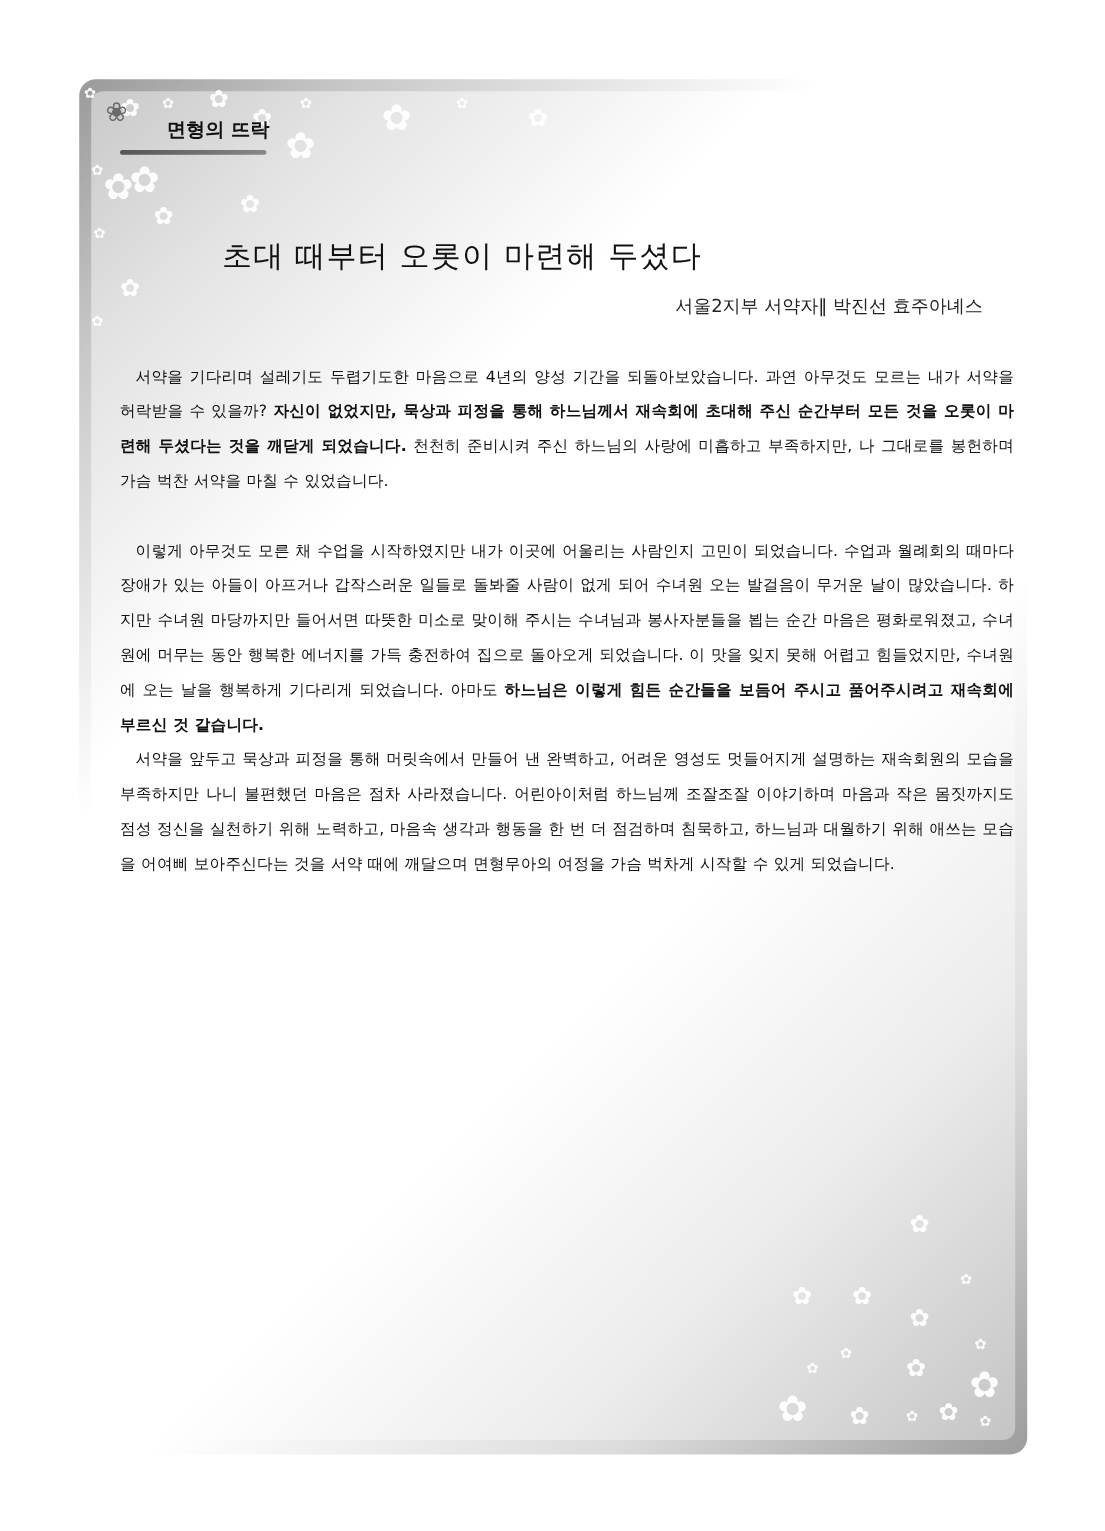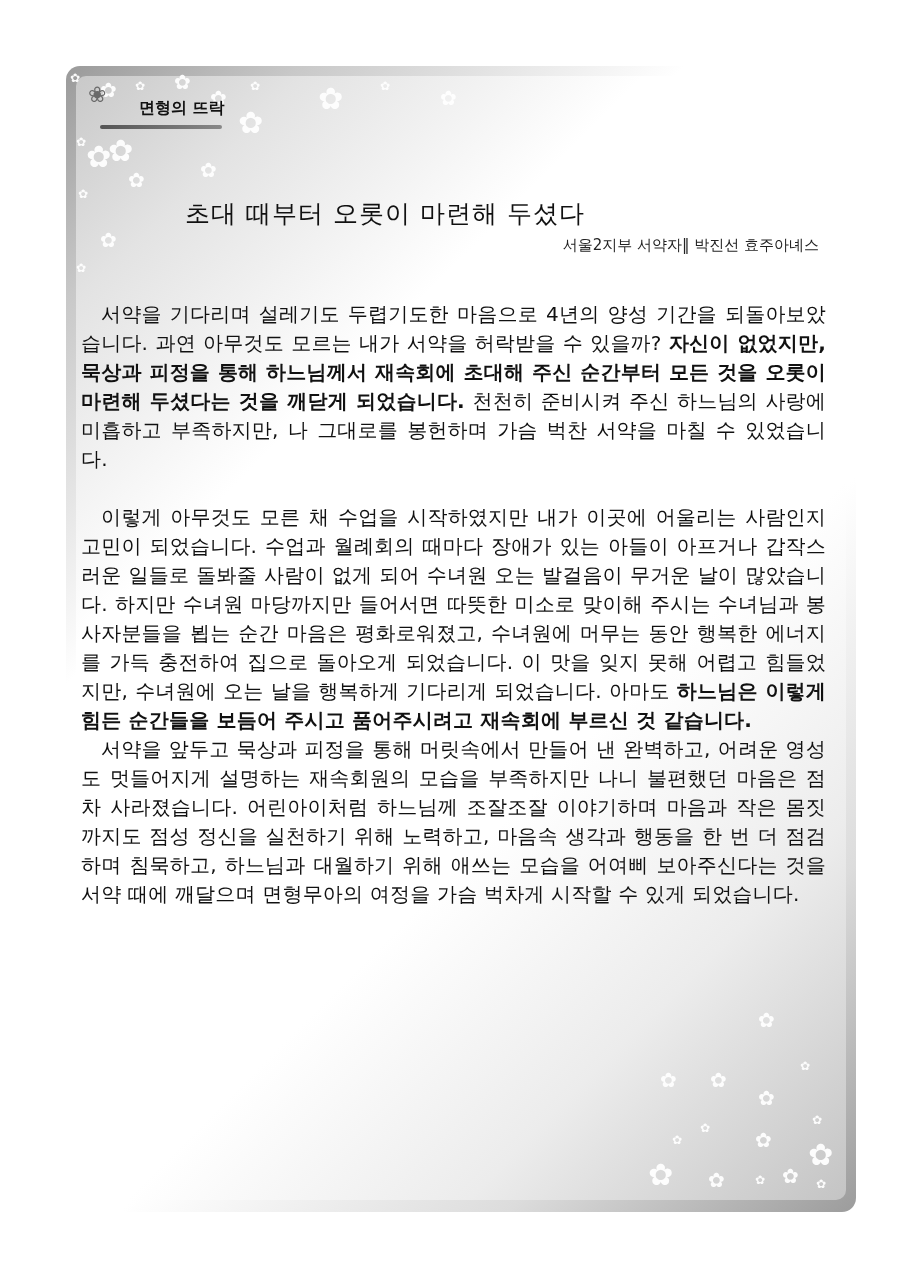--- a/index.html
+++ b/index.html
@@ -29,26 +29,26 @@
   .section-tag .stroke {
     position: absolute; left: 18px; top: 47px; width: 122px; height: 4px; border-radius: 2px;
     background: linear-gradient(90deg, #555, #888);
   }
 
   .title {
     position: absolute; left: 0; width: 770px; top: 180px; text-align: center;
     font-family: "DejaVu Serif", "Liberation Serif", serif; font-size: 25px; font-weight: normal; letter-spacing: 1px;
   }
   .byline {
-    position: absolute; right: 102px; top: 236px; font-size: 15px; color: #222;
+    position: absolute; right: 102px; top: 246px; font-size: 15px; color: #222;
   }
 
   .body {
-    position: absolute; left: 81px; top: 300px; width: 745px;
-    font-size: 20px; line-height: 29px; text-align: justify; letter-spacing: 0.2px;
+    position: absolute; left: 100px; top: 300px; width: 745px;
+    font-size: 13px; line-height: 29px; text-align: justify; letter-spacing: 0.2px;
   }
   .body p { margin: 0; text-indent: 1em; }
   .body p.gap { margin-top: 29px; }
   .body b { font-weight: bold; }
   .body p.closing { margin-top: 29px; font-weight: bold; }
 </style>
 </head>
 <body>
 
 <div class="frame-outer"></div>

